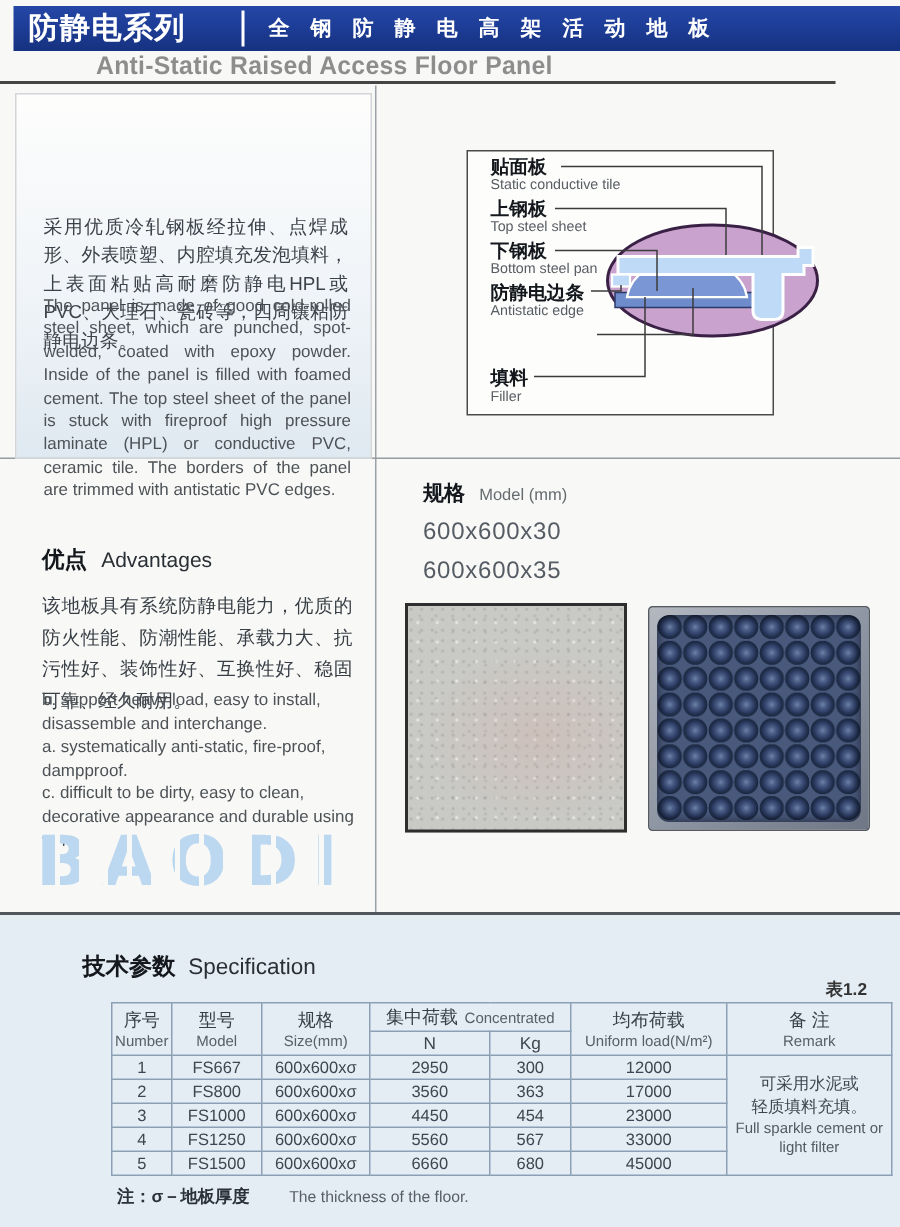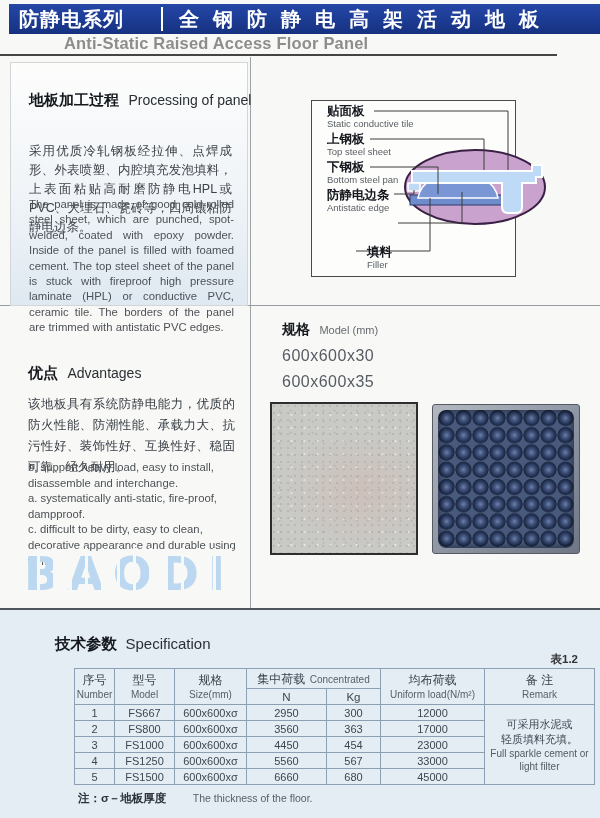--- a/index.html
+++ b/index.html
@@ -7,21 +7,21 @@
   body { font-family:"Liberation Sans", sans-serif; background:#e9e9e6; }
   .page { position:relative; width:600px; height:818px; background:#f8f8f6; overflow:hidden; }
 
   
   .topbar { position:absolute; top:4px; left:9px; right:0; height:30px;
             background:linear-gradient(180deg,#2547a6 0%,#1d3d97 45%,#16317f 100%); }
   .series-title { position:absolute; left:10px; top:50%; transform:translateY(-50%);
             color:#fff; font-size:20px; font-weight:bold; letter-spacing:1px; white-space:nowrap; }
   .topbar-sep { position:absolute; left:152px; top:3px; bottom:3px; width:2px; background:#fff; }
   .product-title { position:absolute; left:170px; top:50%; transform:translateY(-50%);
-            color:#fff; font-size:20px; font-weight:bold; letter-spacing:14px; white-space:nowrap; }
+            color:#fff; font-size:14px; font-weight:bold; letter-spacing:14px; white-space:nowrap; }
   .subtitle-en { position:absolute; left:64px; top:34px; font-size:17px; font-weight:bold;
             color:#8d8d8d; letter-spacing:0.2px; white-space:nowrap; transform:scaleX(0.97); transform-origin:left; }
   .title-rule { position:absolute; top:54px; left:0; width:557px; height:2px; background:#454545; }
 
   
   .v-divider { position:absolute; left:250px; top:57px; width:1px; height:551px; background:#9aa2a8; }
   .h-line-mid { position:absolute; top:305px; left:0; right:0; height:1px; background:#969ca2; }
 
   
   .proc-panel { position:absolute; left:10px; top:62px; width:238px; height:244px;
@@ -36,21 +36,21 @@
   .proc-en { position:absolute; left:18px; top:134px; width:205px; font-size:11.3px;
             line-height:15.4px; color:#4d5257; text-align:justify; }
 
   
   .diagram-box { position:absolute; left:311px; top:100px; width:205px; height:177px;
             border:1.5px solid #4a4a4a; background:#fdfdfc; }
   .diagram-box svg { position:absolute; left:0; top:0; }
   .dlabel { position:absolute; left:15px; }
   .dlabel .zh { display:block; font-size:12.5px; font-weight:bold; color:#14181d; line-height:13px; white-space:nowrap; }
   .dlabel .en { display:block; font-size:9.5px; color:#585d63; line-height:12px; white-space:nowrap; }
-  .dl-1{top:4px;} .dl-2{top:32px;} .dl-3{top:60px;} .dl-4{top:88px;} .dl-5{top:117px;} .dl-6{top:145px;margin-left:40px;}
+  .dl-1{top:4px;} .dl-2{top:32px;} .dl-3{top:60px;} .dl-4{top:88px;} .dl-5{top:117px;} .dl-6{top:145px;}
 
   
   .model-block { position:absolute; left:282px; top:320px; }
   .model-title .zh { font-size:14px; font-weight:bold; color:#14181d; }
   .model-title .en { font-size:11px; color:#666b70; margin-left:5px; }
   .model-size { font-size:16px; color:#565c64; margin-top:8px; letter-spacing:0.5px; }
 
   
   .adv-title { position:absolute; left:28px; top:364px; }
   .adv-zh { position:absolute; left:28px; top:394px; width:207px; font-size:12.5px;
@@ -120,24 +120,20 @@
     <span class="topbar-sep"></span>
     <span class="product-title">全钢防静电高架活动地板</span>
   </div>
   <div class="subtitle-en">Anti-Static Raised Access Floor Panel</div>
   <div class="title-rule"></div>
 
   <div class="v-divider"></div>
   <div class="h-line-mid"></div>
 
   <div class="proc-panel">
-    <div class="sec-title proc-title">
-      <span class="zh">地板加工过程</span>
-      <span class="en">Processing of panel</span>
-    </div>
     <div class="proc-zh">采用优质冷轧钢板经拉伸、点焊成形、外表喷塑、内腔填充发泡填料，上表面粘贴高耐磨防静电HPL或PVC、大理石、瓷砖等，四周镶粘防静电边条。</div>
     <div class="proc-en">The panel is made of good cold-rolled steel sheet, which are punched, spot-welded, coated with epoxy powder. Inside of the panel is filled with foamed cement. The top steel sheet of the panel is stuck with fireproof high pressure laminate (HPL) or conductive PVC, ceramic tile. The borders of the panel are trimmed with antistatic PVC edges.</div>
   </div>
 
   <div class="diagram-box">
     <svg width="240" height="177" viewBox="0 0 240 177">
       <ellipse cx="163" cy="86" rx="70" ry="37" fill="#c9a3cd" stroke="#3a2045" stroke-width="2"></ellipse>
       <rect x="98" y="94" width="94" height="10" fill="#6e8bcb" stroke="#2c3b68" stroke-width="1"></rect>
       <path d="M106,97 Q110,74 146,73 Q182,74 186,97 Z" fill="#7b96d4" stroke="#ffffff" stroke-width="1.5"></path>
       <path d="M100,70 L220,70 L220,64 L230,64 L230,76 L224,76 L224,82 L210,82 L210,106 Q210,112 204,112 L196,112 Q190,112 190,106 L190,82 L100,82 Z" fill="#bedaf6" stroke="#ffffff" stroke-width="2"></path>

